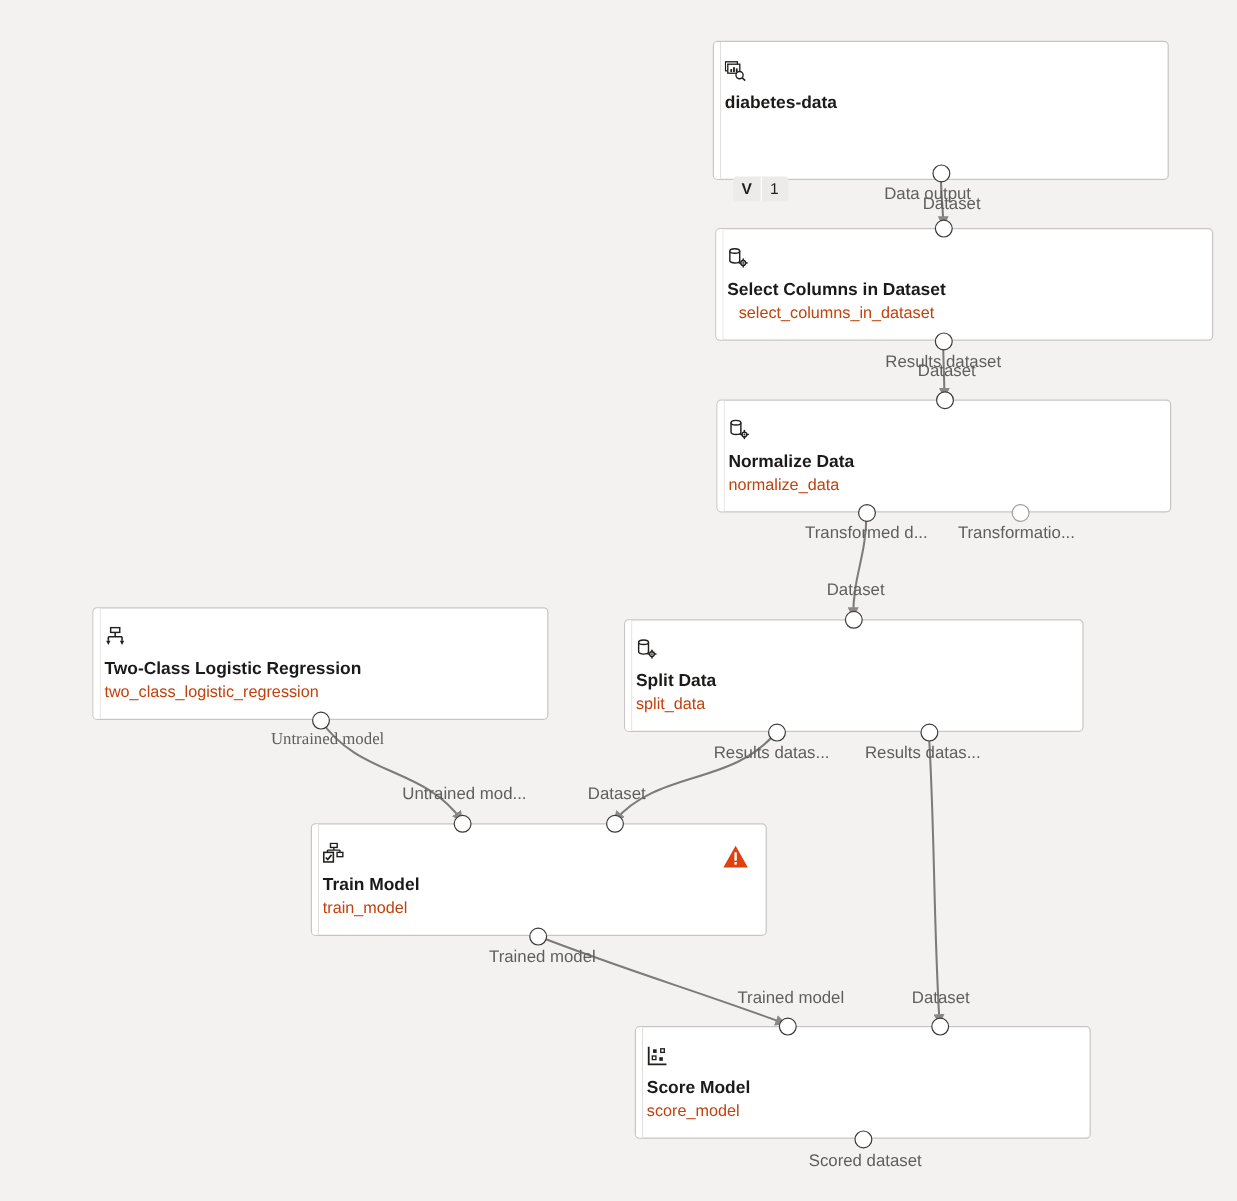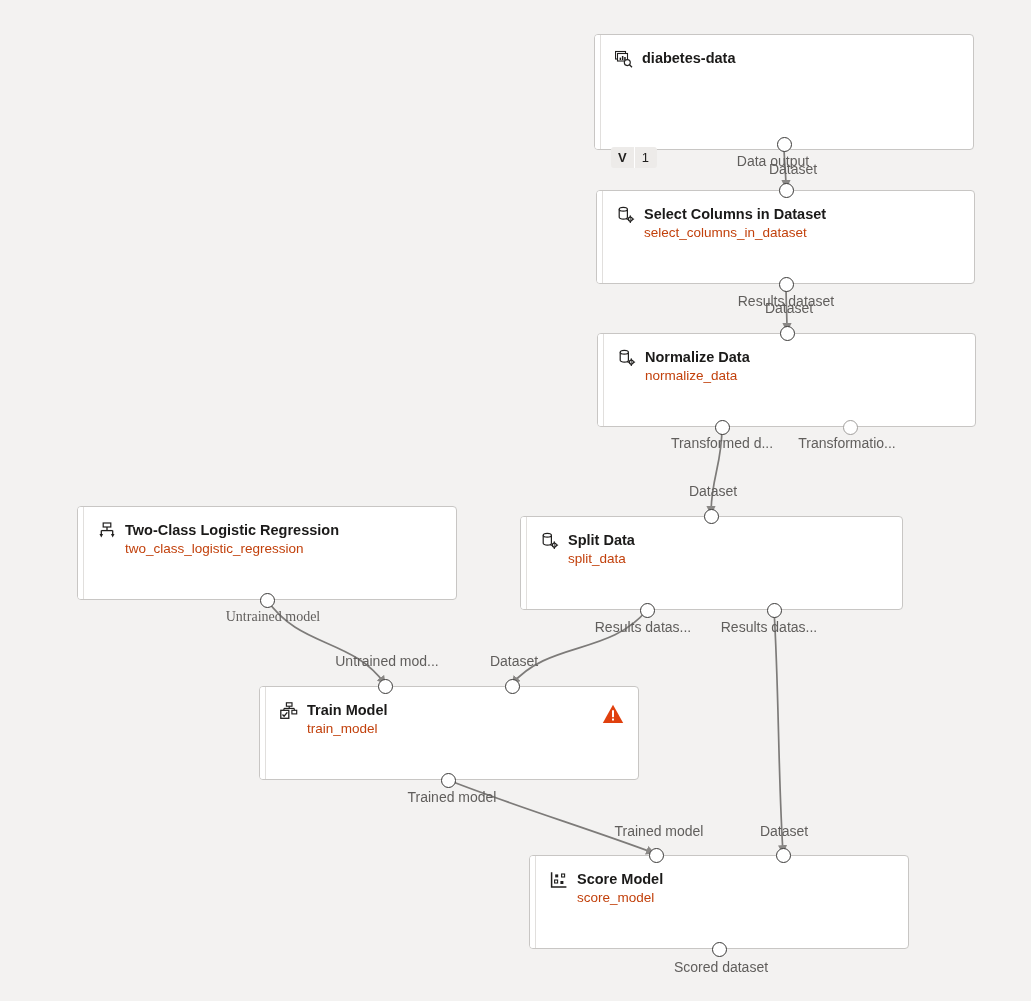--- a/index.html
+++ b/index.html
@@ -46,26 +46,27 @@
     position: absolute;
     left: 0; top: 0; bottom: 0;
     width: 5px;
     background: #ffffff;
     border-right: 1px solid #e1dfdd;
     border-top-left-radius: 3px;
     border-bottom-left-radius: 3px;
   }
   .node-head {
     position: absolute;
-    left: 20px;
+    left: 9px;
     top: 14px;
     right: 36px;
     display: flex;
     align-items: flex-start;
     gap: 9px;
+    flex-direction: column;
   }
   .node-icon {
     flex: 0 0 auto;
     width: 18px;
     height: 18px;
     margin-top: 1px;
     display: block;
   }
   .node-text { min-width: 0; }
   .node-title {
@@ -174,21 +175,21 @@
       <div class="node-text">
         <div class="node-title">diabetes-data</div>
       </div>
     </div>
     <div class="version-badge" style="left:16px; top:112px;">
       <span class="vb-key">V</span>
       <span class="vb-val">1</span>
     </div>
   </div>
 
-  <div class="node" style="left:596px; top:190px; width:379px; height:94px;">
+  <div class="node" style="left:596px; top:190px; width:415px; height:94px;text-align:center;">
     <div class="accent"></div>
     <div class="node-head">
       <svg class="node-icon" viewBox="0 0 18 18">
         <path d="M2.2 3.2 v8.0 a4.1 1.9 0 0 0 8.2 0 v-8.0" fill="#fff" stroke="#201f1e" stroke-width="1.2"></path>
         <ellipse cx="6.3" cy="3.2" rx="4.1" ry="1.9" fill="#fff" stroke="#201f1e" stroke-width="1.2"></ellipse>
         <circle cx="13.3" cy="13.1" r="2.0" fill="#fff" stroke="#201f1e" stroke-width="1.2"></circle>
         <circle cx="13.3" cy="13.1" r="0.75" fill="#201f1e"></circle>
         <g stroke="#201f1e" stroke-width="1.25" stroke-linecap="round">
           <line x1="13.3" y1="9.8" x2="13.3" y2="11.0"></line>
           <line x1="13.3" y1="15.2" x2="13.3" y2="16.4"></line>

